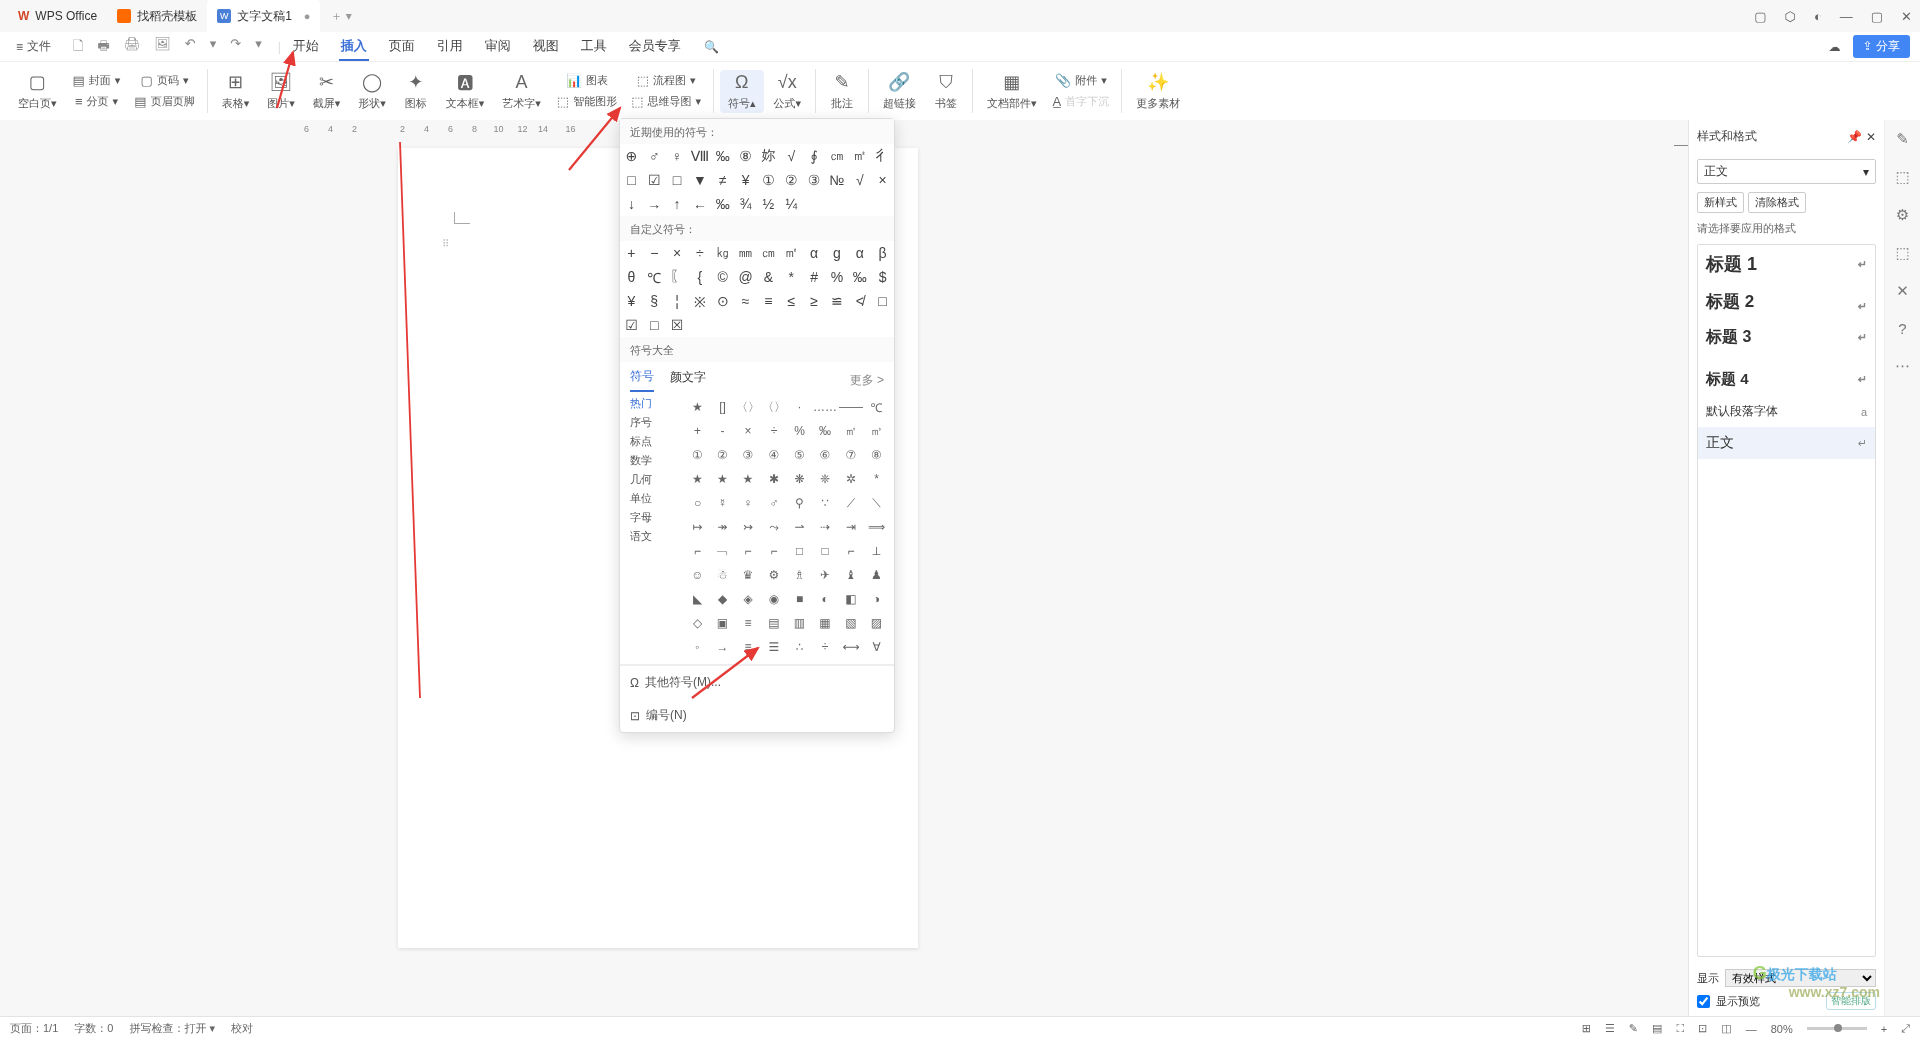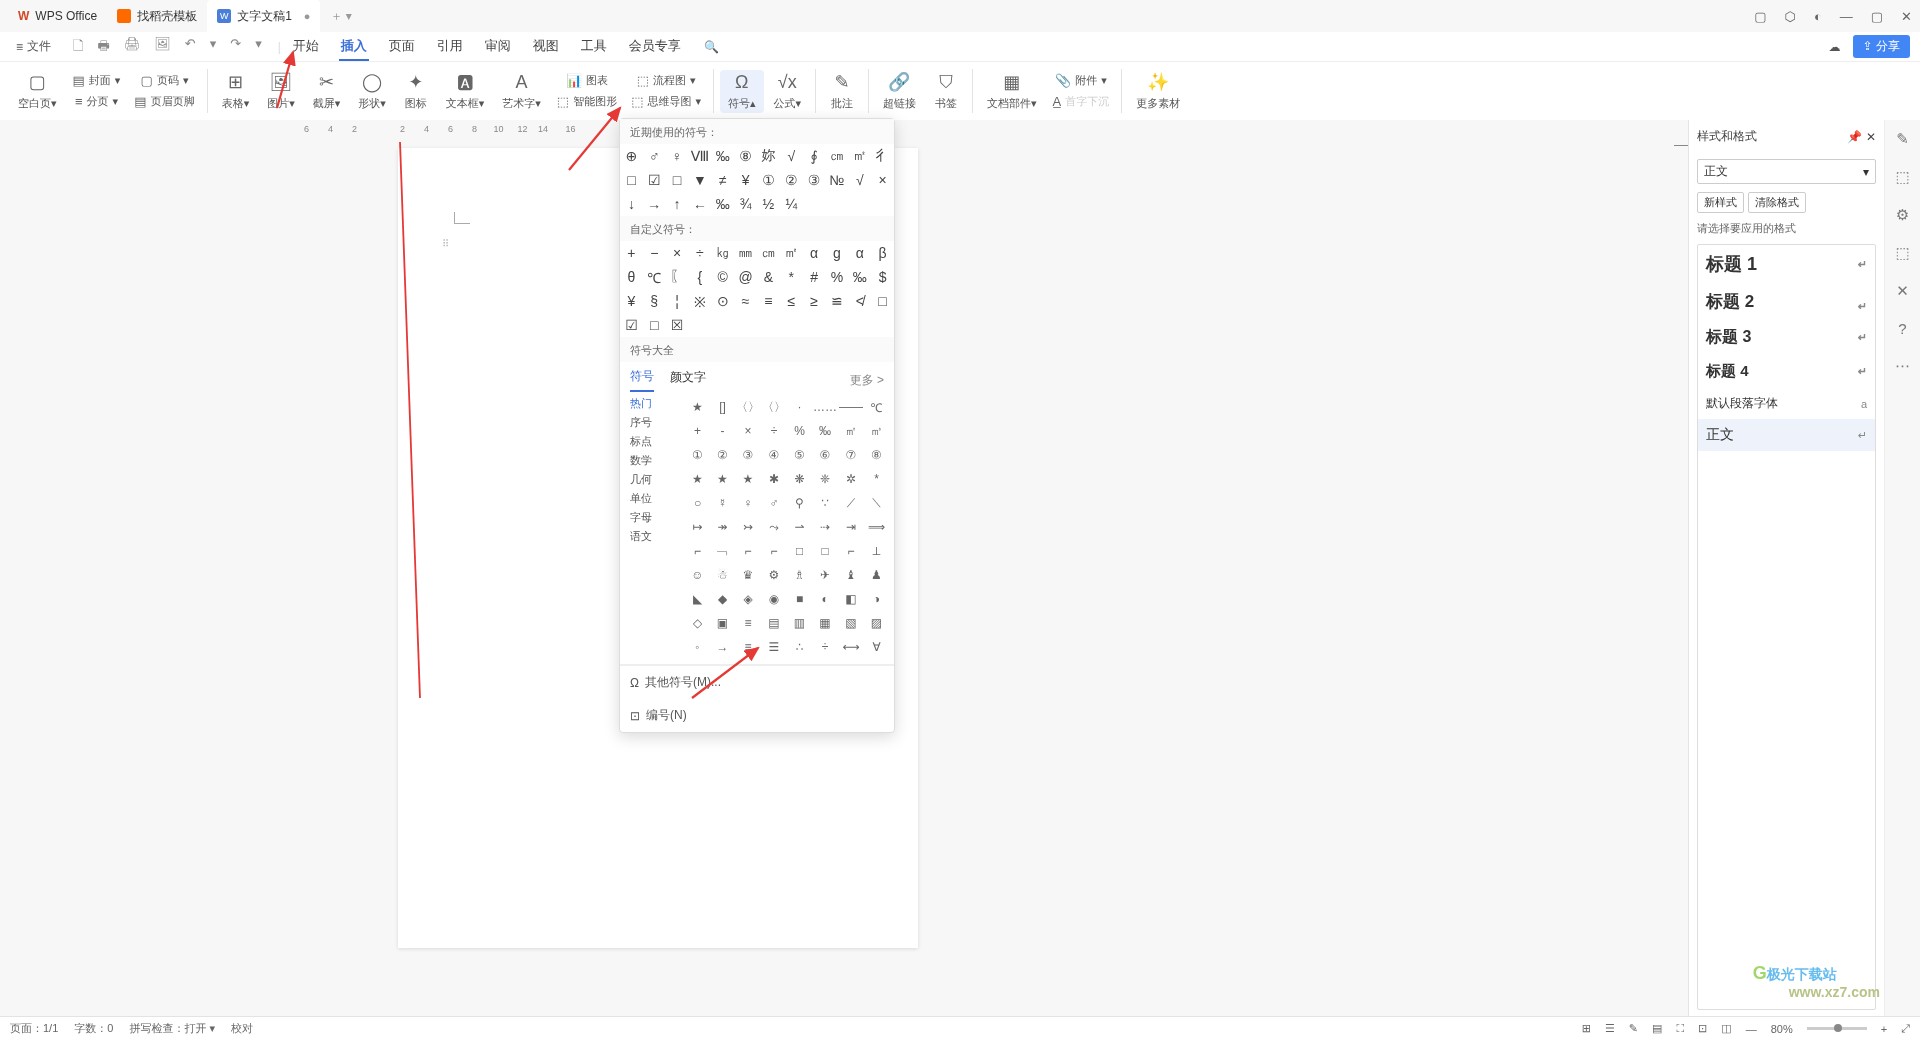--- a/index.html
+++ b/index.html
@@ -58,21 +58,21 @@
 .right-header { display:flex; align-items:center; justify-content:space-between; font-size:12px; color:#444; padding:2px 0 6px; }
 .style-select { border:1px solid #ccc; border-radius:2px; padding:3px 6px; font-size:12px; display:flex; justify-content:space-between; align-items:center; }
 .style-btns { display:flex; gap:4px; }
 .style-btns span { border:1px solid #ccc; border-radius:2px; padding:2px 6px; font-size:11px; }
 .style-list { border:1px solid #ddd; border-radius:2px; overflow:auto; flex:1; }
 .style-item { display:flex; justify-content:space-between; align-items:center; padding:7px 8px; font-size:14px; }
 .style-item .ret { color:#888; font-size:11px; }
 .style-item.h1 { font-size:18px; font-weight:bold; }
 .style-item.h2 { font-size:17px; font-weight:bold;align-items:flex-end; }
 .style-item.h3 { font-size:16px; font-weight:bold; }
-.style-item.h4 { font-size:15px; font-weight:bold; }
+.style-item.h4 { font-size:15px; font-weight:bold;margin-top:8px; }
 .style-item.sel { background:#eef3fb; }
 .right-bottom { display:flex; flex-direction:column; gap:5px; padding-top:4px; font-size:11px; }
 .right-bottom .row { display:flex; align-items:center; gap:6px; }
 .right-bottom select { flex:1; border:1px solid #ccc; font-size:11px; padding:1px 2px; }
 .right-bottom .smart { margin-left:auto; color:#5a8; border:1px solid #bde; border-radius:3px; padding:1px 4px; font-size:10px; }
 .side-rail { width:36px; background:#f7f7f7; display:flex; flex-direction:column; align-items:center; padding-top:10px; gap:20px; color:#777; font-size:15px; border-left:1px solid #eee; }
 .statusbar { position:absolute; bottom:0; left:0; right:0; height:24px; background:#fff; border-top:1px solid #e3e3e3; display:flex; align-items:center; padding:0 10px; font-size:11px; color:#666; gap:16px; }
 .statusbar .right { margin-left:auto; display:flex; gap:14px; align-items:center; }
 .watermark { position:absolute; right:40px; bottom:40px; font-size:14px; font-weight:bold; opacity:0.7; }
 .watermark .g { color:#7bc62d; font-size:18px; }
@@ -295,20 +295,31 @@
         </div>
         <div class="style-item" style="font-size: 12px;">
           <span>默认段落字体</span>
           <span class="ret">a</span>
         </div>
         <div class="style-item sel">
           <span>正文</span>
           <span class="ret">↵</span>
         </div>
       </div>
+    <div class="right-bottom">
+      <div class="row">
+          <span>显示</span>
+          <select><option>有效样式</option></select>
+        </div>
+      <div class="row">
+          <input type="checkbox" checked="" style="">
+          <span>显示预览</span>
+          <span class="smart">智能排版</span>
+        </div>
+    </div>
   </div>
 
   <div class="side-rail" id="siderail">
       <span>✎</span>
       <span>⬚</span>
       <span>⚙</span>
       <span>⬚</span>
       <span>✕</span>
       <span>?</span>
       <span>⋯</span>

